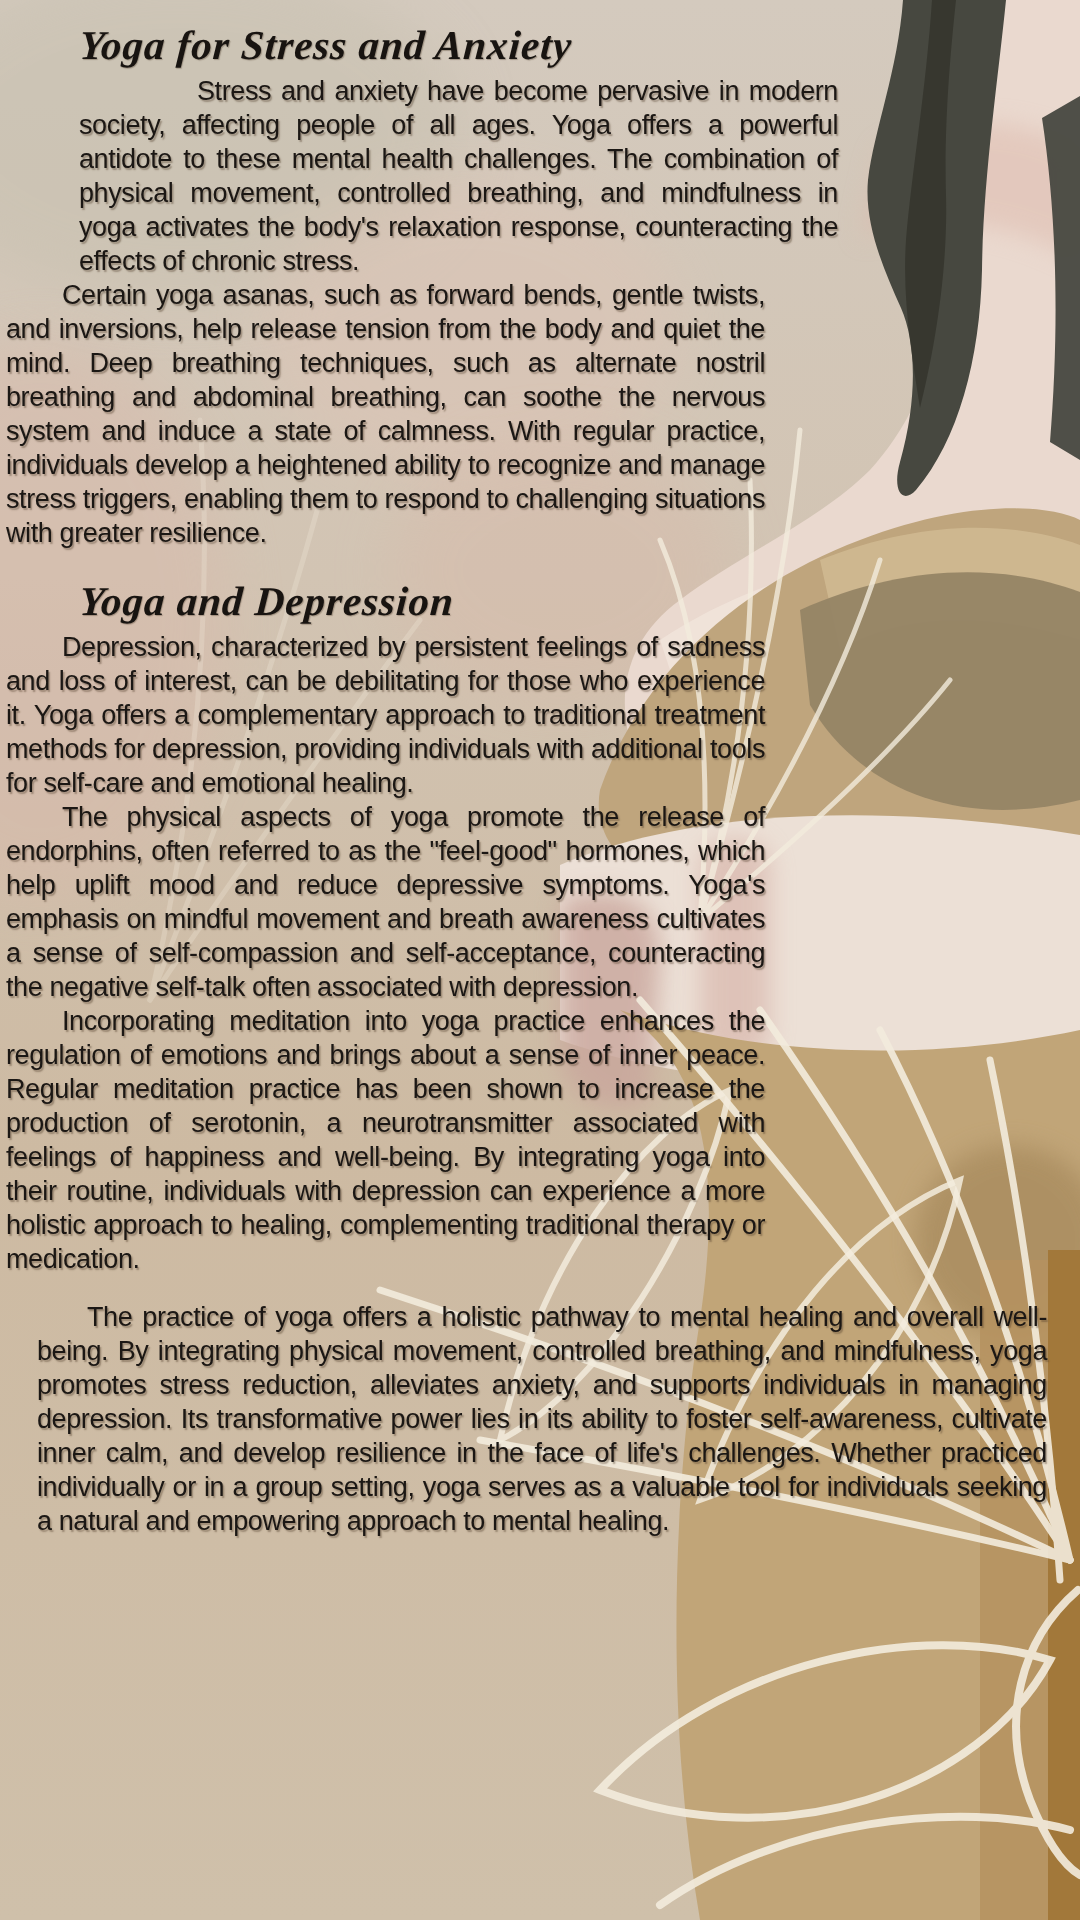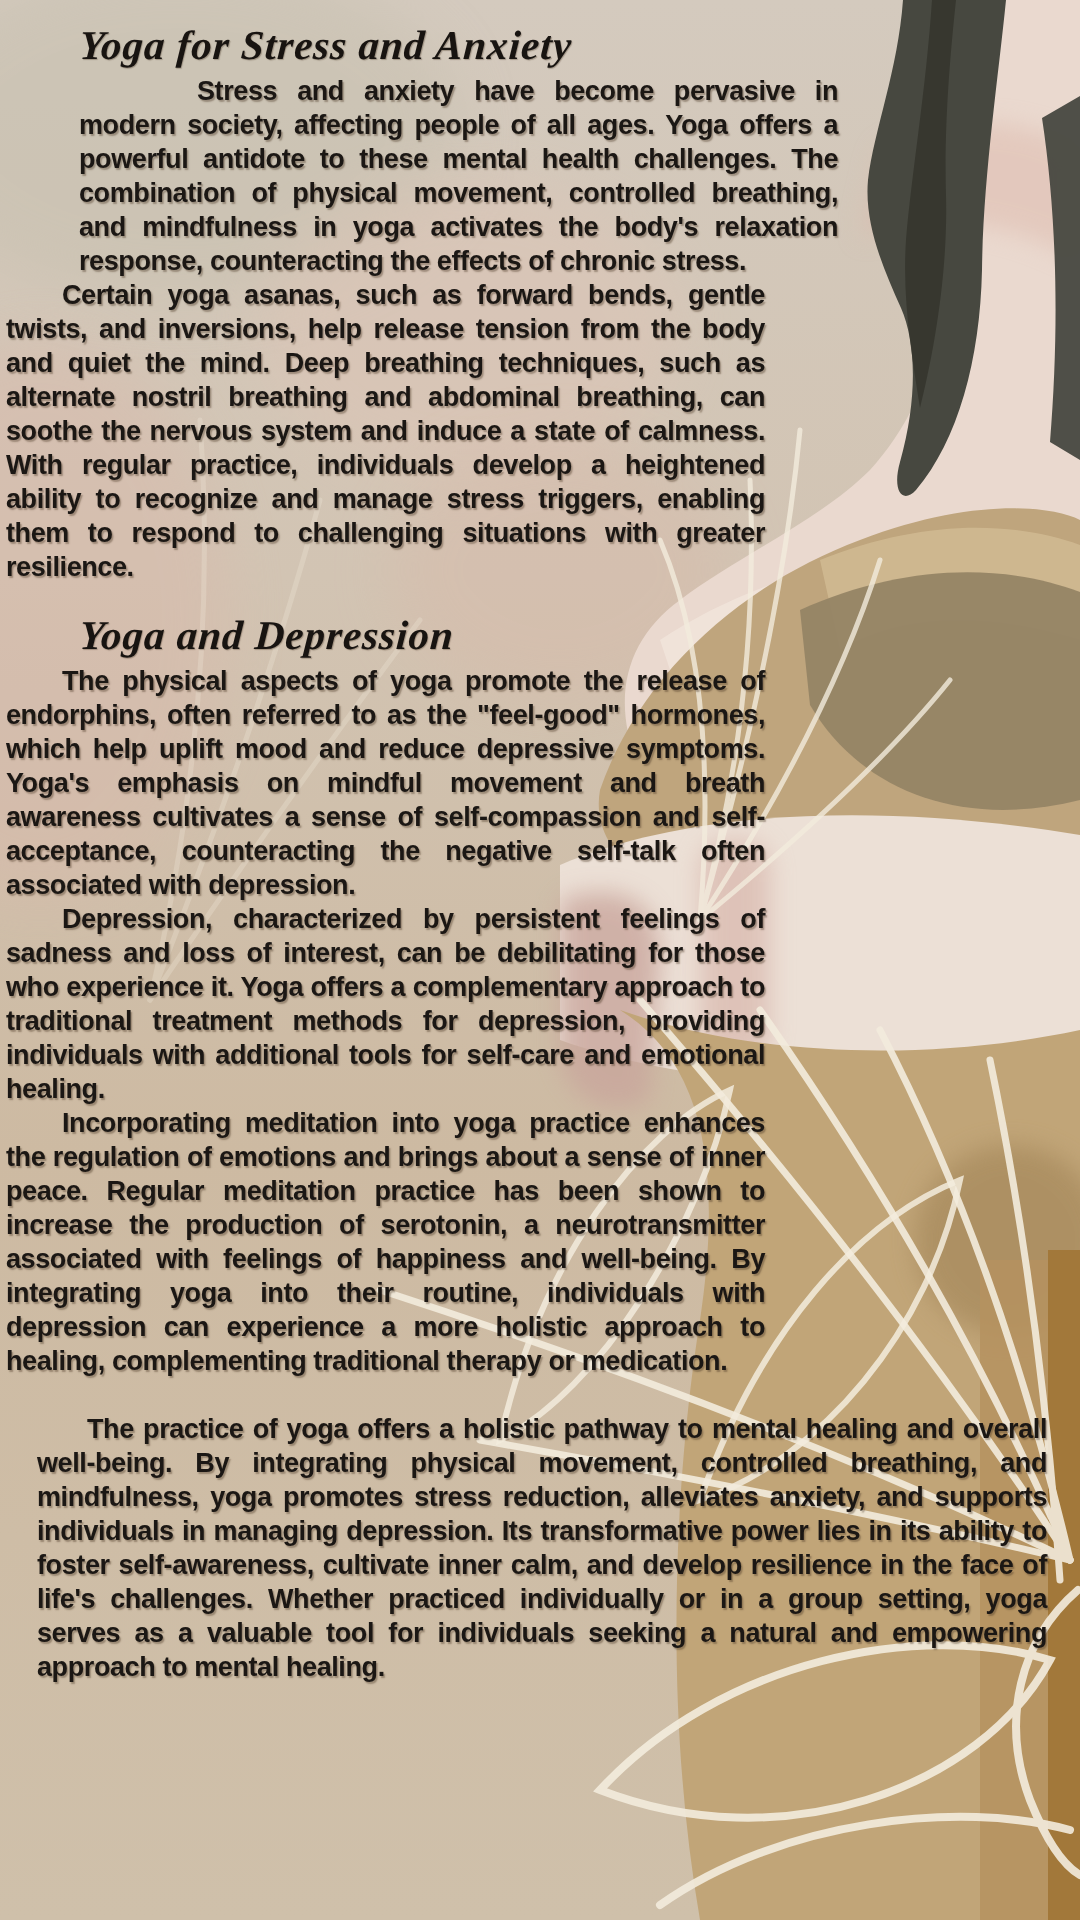--- a/index.html
+++ b/index.html
@@ -38,30 +38,30 @@
     margin: 0 0 6px 78px;
     transform: skewX(-4deg);
     transform-origin: left bottom;
     text-shadow: 1px 1px 1px rgba(70,52,35,0.35);
   }
   .h2 { margin-top: 28px; }
   p.body {
     margin: 0 0 0 79px;
     width: 759px;
     font-size: 27px;
-    font-weight: bold;
+    font-weight: normal;
     line-height: 34px;
     letter-spacing: -0.4px;
     text-align: justify;
     text-shadow: 1.5px 1.5px 1.5px rgba(77,57,38,0.42);
   }
   p.indent-lg { text-indent: 118px; }
   p.indent-md { text-indent: 56px; margin-left: 6px; }
   p.conclusion {
-    margin: 34px 0 0 37px;
+    margin: 24px 0 0 37px;
     width: 1010px;
     text-indent: 50px;
   }
 </style>
 </head>
 <body>
 
 <div class="page">
 
   <svg class="bg" viewBox="0 0 1080 1920" preserveAspectRatio="none" xmlns="http://www.w3.org/2000/svg" aria-hidden="true">
@@ -149,21 +149,21 @@
   <main class="content">
 
     <section>
       <h1 class="script-heading">Yoga for Stress and Anxiety</h1>
       <p class="body indent-lg">Stress and anxiety have become pervasive in modern society, affecting people of all ages. Yoga offers a powerful antidote to these mental health challenges. The combination of physical movement, controlled breathing, and mindfulness in yoga activates the body's relaxation response, counteracting the effects of chronic stress.</p>
       <p class="body indent-md">Certain yoga asanas, such as forward bends, gentle twists, and inversions, help release tension from the body and quiet the mind. Deep breathing techniques, such as alternate nostril breathing and abdominal breathing, can soothe the nervous system and induce a state of calmness. With regular practice, individuals develop a heightened ability to recognize and manage stress triggers, enabling them to respond to challenging situations with greater resilience.</p>
     </section>
 
     <section>
       <h1 class="script-heading h2">Yoga and Depression</h1>
+      <p class="body indent-md">Depression, characterized by persistent feelings of sadness and loss of interest, can be debilitating for those who experience it. Yoga offers a complementary approach to traditional treatment methods for depression, providing individuals with additional tools for self-care and emotional healing.</p>
       <p class="body indent-md">The physical aspects of yoga promote the release of endorphins, often referred to as the "feel-good" hormones, which help uplift mood and reduce depressive symptoms. Yoga's emphasis on mindful movement and breath awareness cultivates a sense of self-compassion and self-acceptance, counteracting the negative self-talk often associated with depression.</p>
-      <p class="body indent-md">Depression, characterized by persistent feelings of sadness and loss of interest, can be debilitating for those who experience it. Yoga offers a complementary approach to traditional treatment methods for depression, providing individuals with additional tools for self-care and emotional healing.</p>
       <p class="body indent-md">Incorporating meditation into yoga practice enhances the regulation of emotions and brings about a sense of inner peace. Regular meditation practice has been shown to increase the production of serotonin, a neurotransmitter associated with feelings of happiness and well-being. By integrating yoga into their routine, individuals with depression can experience a more holistic approach to healing, complementing traditional therapy or medication.</p>
     </section>
 
     <p class="body conclusion">The practice of yoga offers a holistic pathway to mental healing and overall well-being. By integrating physical movement, controlled breathing, and mindfulness, yoga promotes stress reduction, alleviates anxiety, and supports individuals in managing depression. Its transformative power lies in its ability to foster self-awareness, cultivate inner calm, and develop resilience in the face of life's challenges. Whether practiced individually or in a group setting, yoga serves as a valuable tool for individuals seeking a natural and empowering approach to mental healing.</p>
 
   </main>
 </div>
 
 </body></html>

